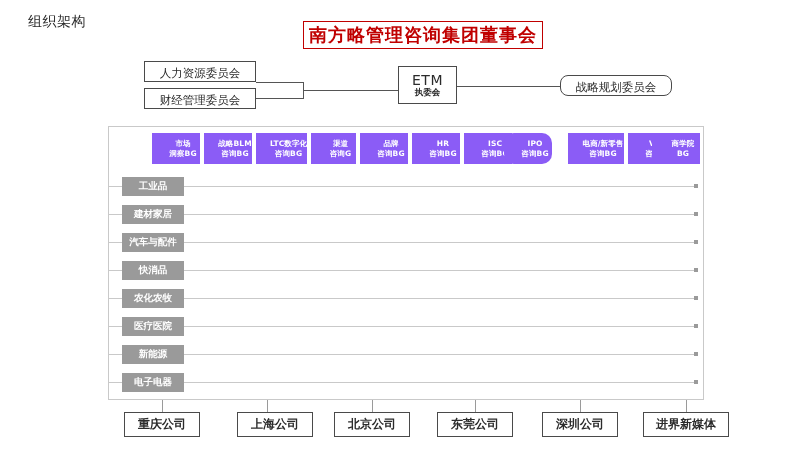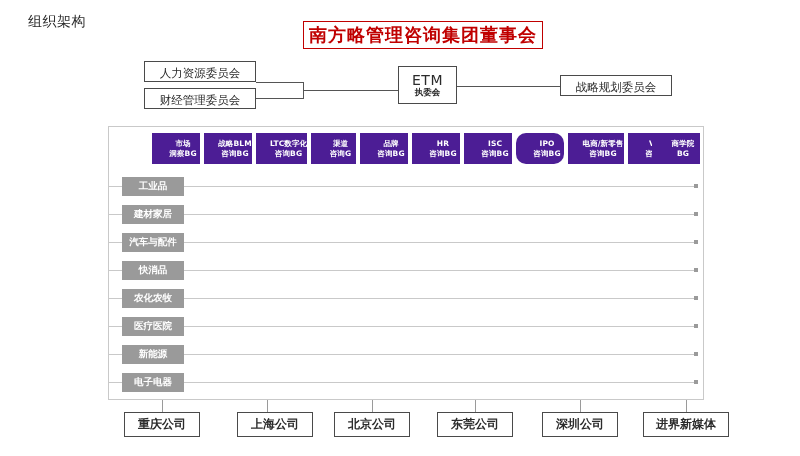--- a/index.html
+++ b/index.html
@@ -58,21 +58,21 @@
     display: flex;
     align-items: flex-end;
     justify-content: center;
     font-size: 11.5px;
     font-weight: normal;
     color: #2b2b2b;
     white-space: nowrap;
   }
   #committee-hr   { left: 144px; top: 61px;  width: 112px; height: 21px; }
   #committee-fin  { left: 144px; top: 88px;  width: 112px; height: 21px; }
-  #committee-strat{ left: 560px; top: 75px;  width: 112px; height: 21px; }
+  #committee-strat{ left: 560px; top: 75px;  width: 112px; height: 21px; border-radius: 8px; }
 
   
   #etm-box {
     position: absolute;
     left: 398px;
     top: 66px;
     width: 59px;
     height: 38px;
     box-sizing: border-box;
     border: 1.3px solid #4a4a4a;
@@ -110,21 +110,21 @@
     box-sizing: border-box;
     border: 1px solid #c9c9c9;
     background: #ffffff;
   }
 
   
   .bg-cell {
     position: absolute;
     top: 133px;
     height: 31px;
-    background: #4c1d95;
+    background: #8b5cf6;
     color: #ffffff;
     box-sizing: border-box;
     display: flex;
     flex-direction: column;
     align-items: center;
     justify-content: center;
     font-size: 7.5px;
     font-weight: bold;
     line-height: 1.32;
     text-align: center;
@@ -245,21 +245,21 @@
       <span>咨询BG</span>
     </div>
     <div class="bg-cell" style="left: 412px; width: 48px;">
       <span>HR</span>
       <span>咨询BG</span>
     </div>
     <div class="bg-cell" style="left: 464px; width: 48px;">
       <span>ISC</span>
       <span>咨询BG</span>
     </div>
-    <div class="bg-cell" style="left: 516px; width: 48px; border-radius: 10px;">
+    <div class="bg-cell" style="left: 504px; width: 48px; border-radius: 10px;">
       <span>IPO</span>
       <span>咨询BG</span>
     </div>
     <div class="bg-cell" style="left: 568px; width: 56px;">
       <span>电商/新零售</span>
       <span>咨询BG</span>
     </div>
     <div class="bg-cell" style="left: 628px; width: 48px;">
       <span>VI/SI</span>
       <span>咨询BG</span>

